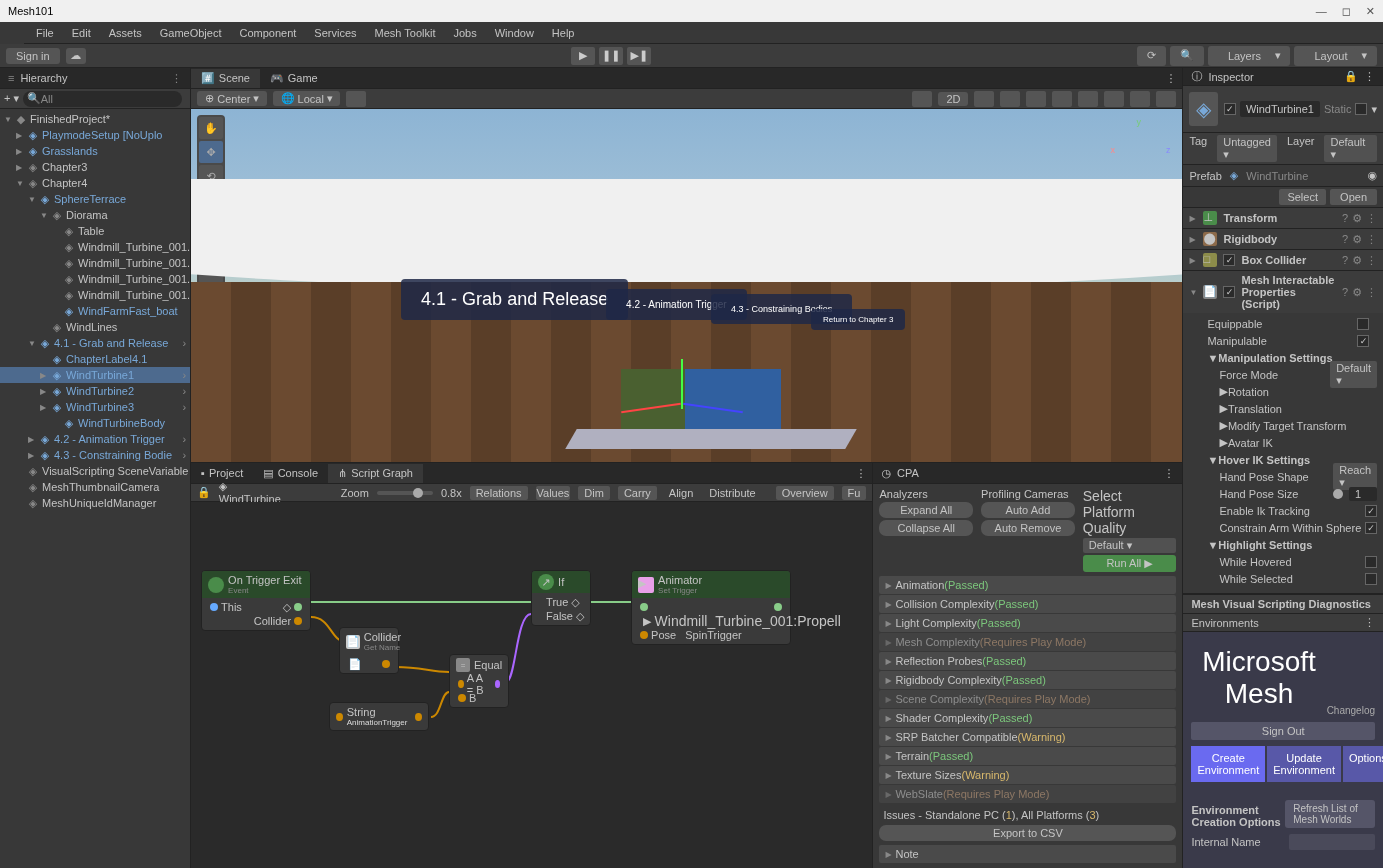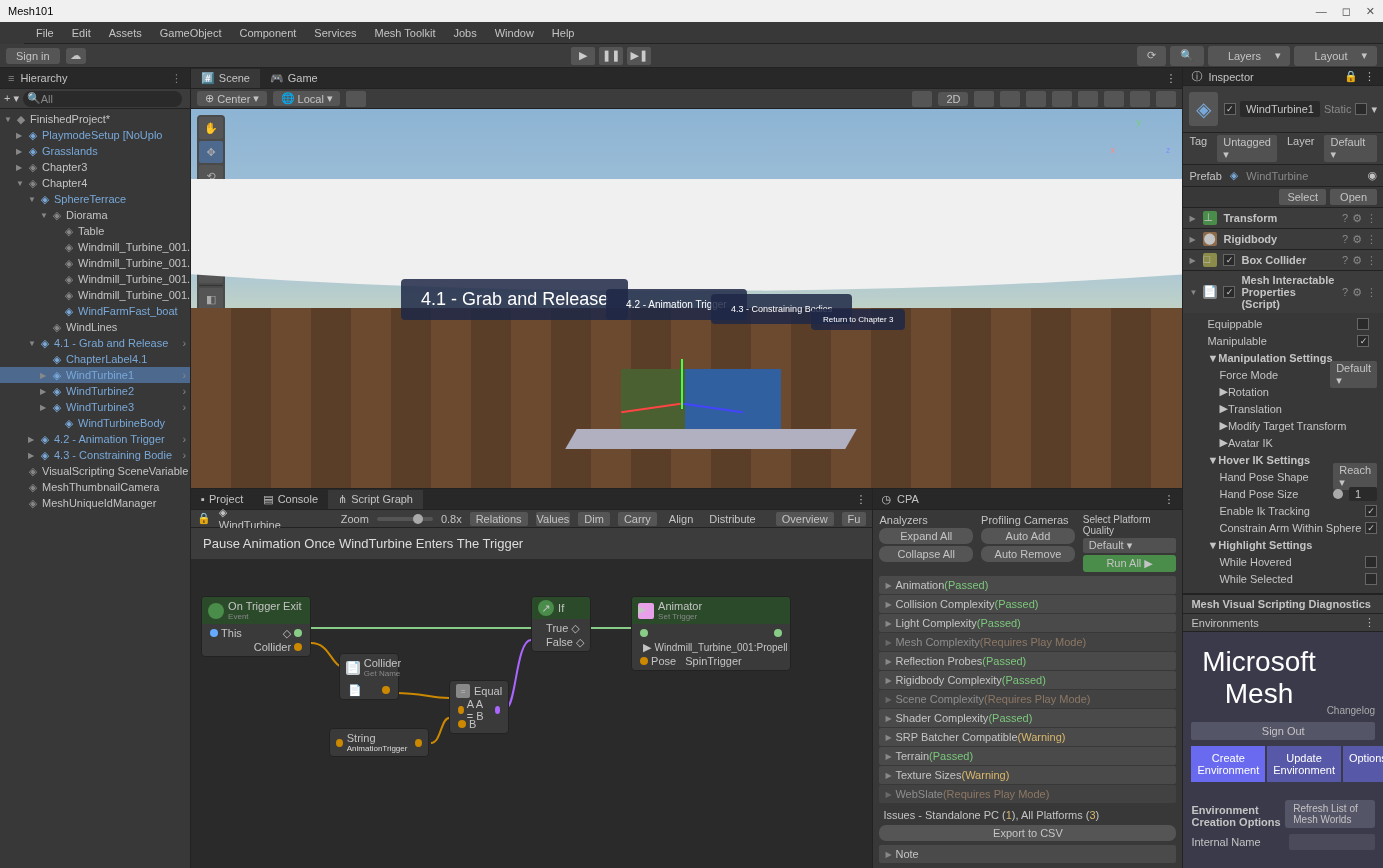--- a/index.html
+++ b/index.html
@@ -380,21 +380,20 @@
           <span style="background:#555;padding:1px 1px;border-radius:2px">Values</span>
           <span style="background:#555;padding:1px 6px;border-radius:2px">Dim</span>
           <span style="background:#555;padding:1px 6px;border-radius:2px">Carry</span>
           <span style="padding:1px 4px">Align</span>
           <span style="padding:1px 4px">Distribute</span>
           <span style="flex:1"></span>
           <span style="background:#555;padding:1px 6px;border-radius:2px">Overview</span>
           <span style="background:#555;padding:1px 6px;border-radius:2px">Fu</span>
         </div>
         <div class="graph-canvas">
-          <div class="graph-header">Pause Animation Once WindTurbine Enters The Trigger</div>
           <svg style="position:absolute; left:0; top:0; width:100%; height:100%; pointer-events:none;">
             <path d="M 120 100 C 180 100 280 100 340 100" stroke="#8c8" stroke-width="2" fill="none"></path>
             <path d="M 120 115 C 140 115 140 140 155 140" stroke="#c80" stroke-width="2" fill="none"></path>
             <path d="M 205 165 C 230 165 240 170 258 170" stroke="#c80" stroke-width="2" fill="none"></path>
             <path d="M 240 215 C 250 215 250 190 258 190" stroke="#c80" stroke-width="2" fill="none"></path>
             <path d="M 315 180 C 325 180 325 112 340 112" stroke="#a6f" stroke-width="2" fill="none"></path>
             <path d="M 395 100 C 420 100 420 100 440 100" stroke="#8c8" stroke-width="2" fill="none"></path>
           </svg>
 
           <div class="node" style="left:10px; top:68px; width:110px;">
@@ -501,21 +500,21 @@
               </div>
             <div class="node-body">
               <div class="node-port">
                   <span class="port-dot" style="background:#8c8"></span>
                   <span style="flex:1"></span>
                   <span class="port-dot" style="background:#8c8"></span>
                 </div>
               <div class="node-port">
                   <span class="port-dot" style="background:#6af"></span>
                   <span>▶</span>
-                  <span style="font-size:10px">Windmill_Turbine_001:Propell</span>
+                  <span style="font-size:14px">Windmill_Turbine_001:Propell</span>
                 </div>
               <div class="node-port"><span class="port-dot" style="background:#c80"></span><span>Pose</span>&nbsp;<span>SpinTrigger</span></div>
             </div>
           </div>
         </div>
       </div>
 
       <div class="cpa-panel">
         <div class="panel-tab">
           <span>◷</span>
@@ -536,21 +535,21 @@
             <div style="flex:1">
               <div>Profiling Cameras</div>
               <div style="display:flex;gap:4px;margin-top:2px">
                 <span class="cpa-btn">Auto Add</span>
               </div>
               <div style="display:flex;gap:4px;margin-top:2px">
                 <span class="cpa-btn">Auto Remove</span>
               </div>
             </div>
             <div style="flex:1">
-              <div style="font-size:10px">Select Platform Quality</div>
+              <div style="font-size:14px">Select Platform Quality</div>
               <div class="dropdown" style="margin-top:2px"><span>Default</span> ▾</div>
               <div class="cpa-runall" style="margin-top:2px"><span>Run All</span> ▶</div>
             </div>
           </div>
           <div id="cpa-checks">
               <div class="check-row">
                 <span class="arrow">▶</span>
                 <span>Animation </span>
                 <span class="passed">(Passed)</span>
               </div>

